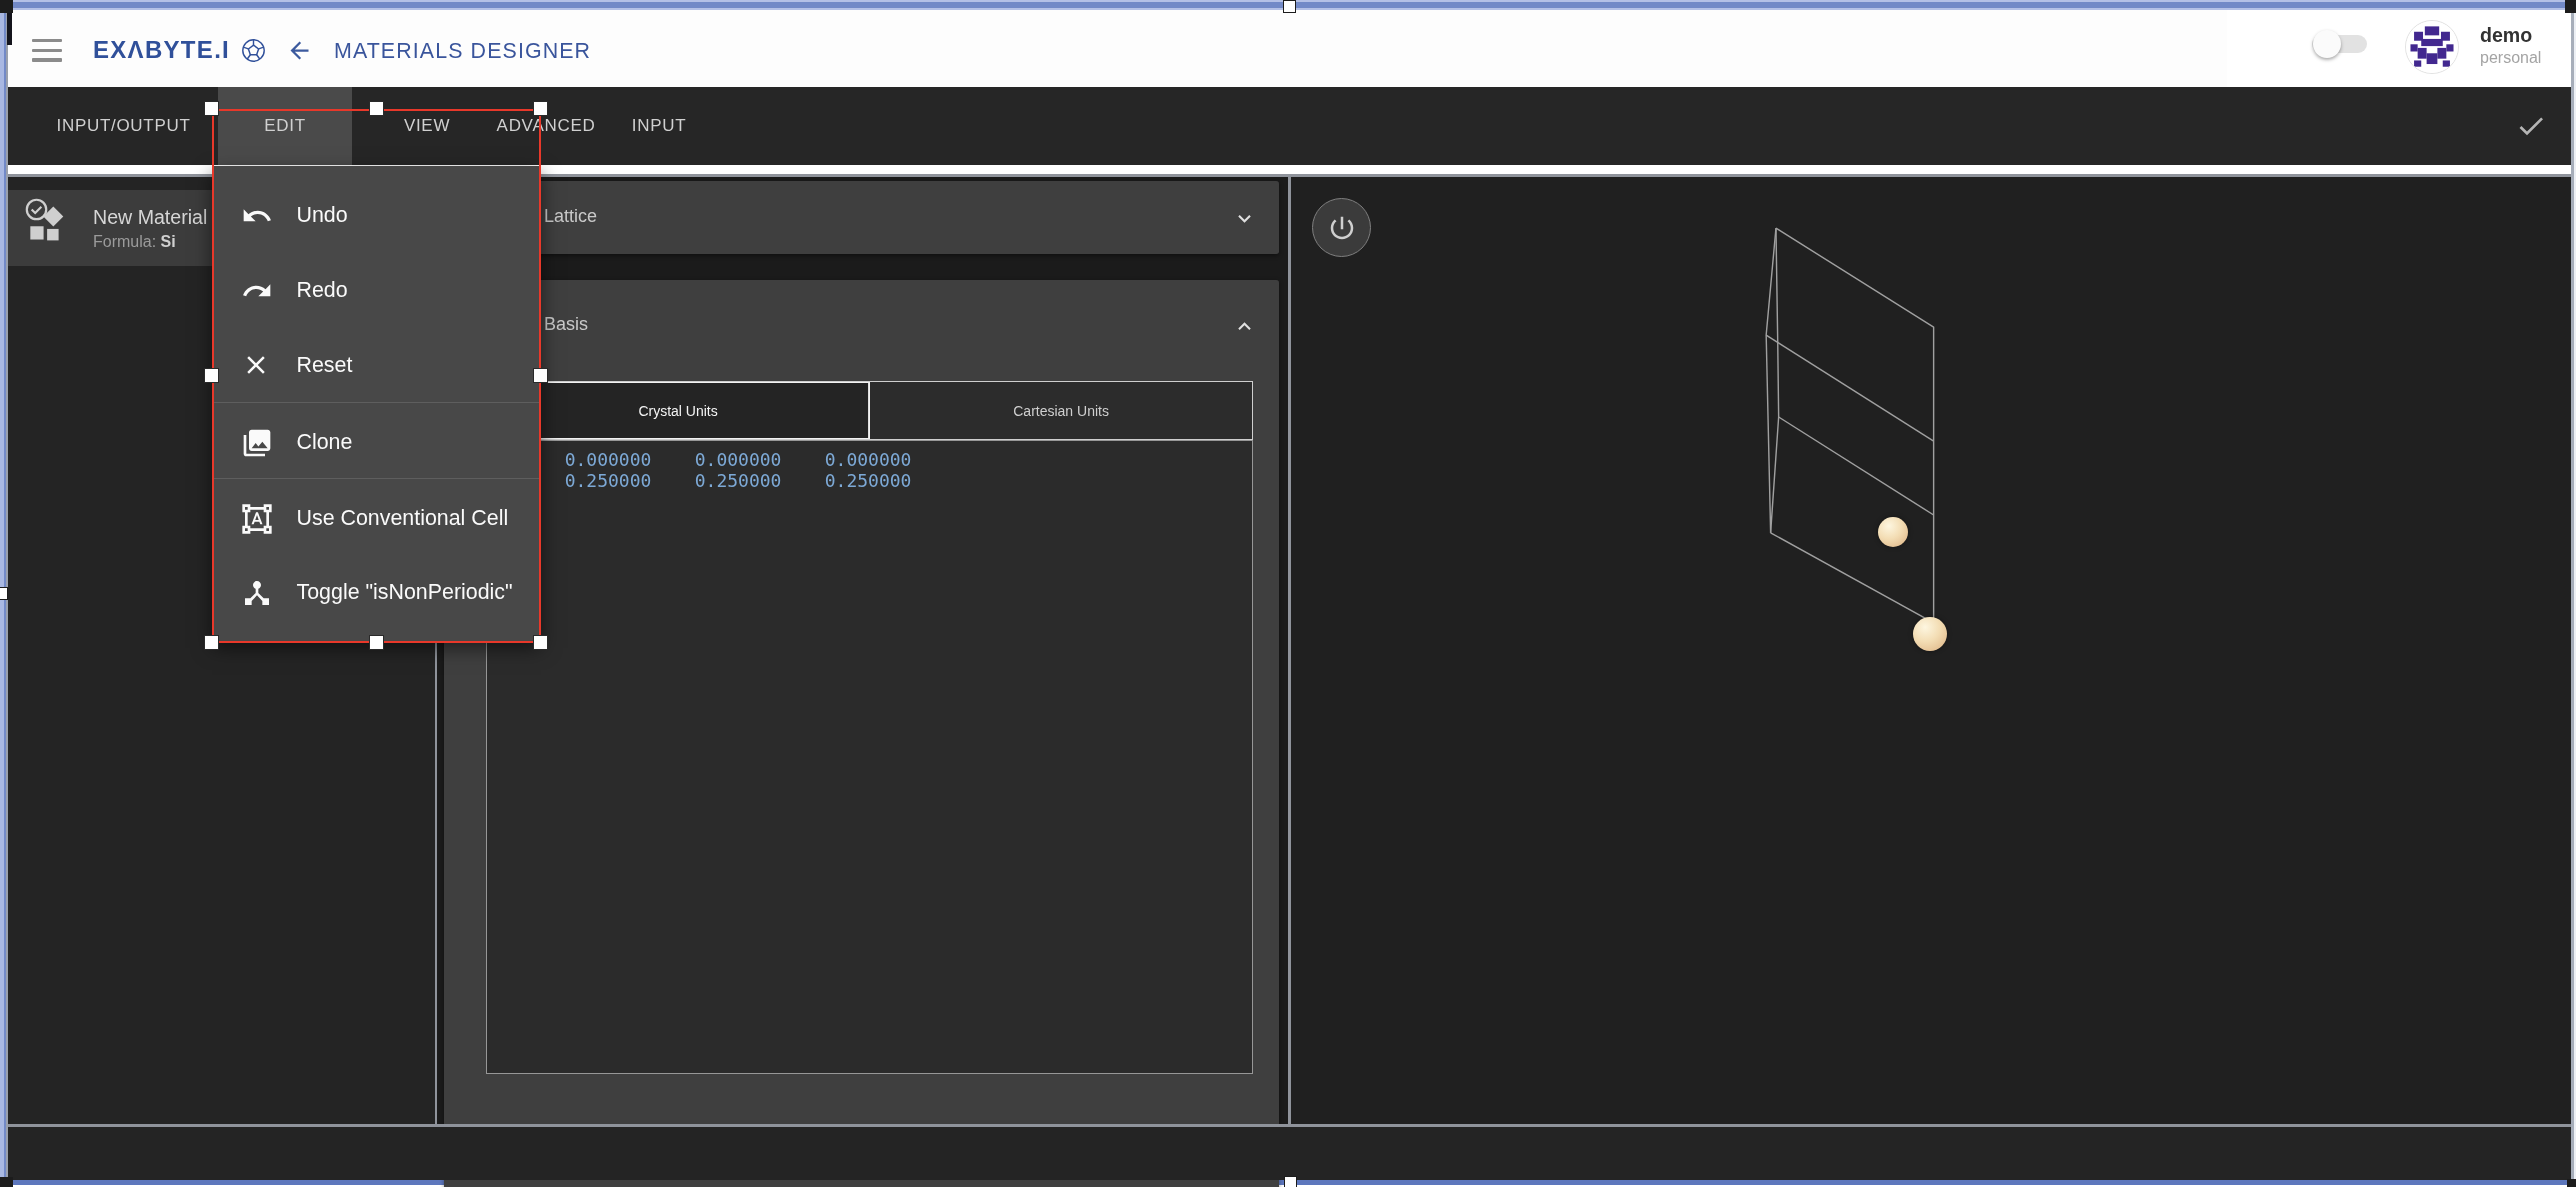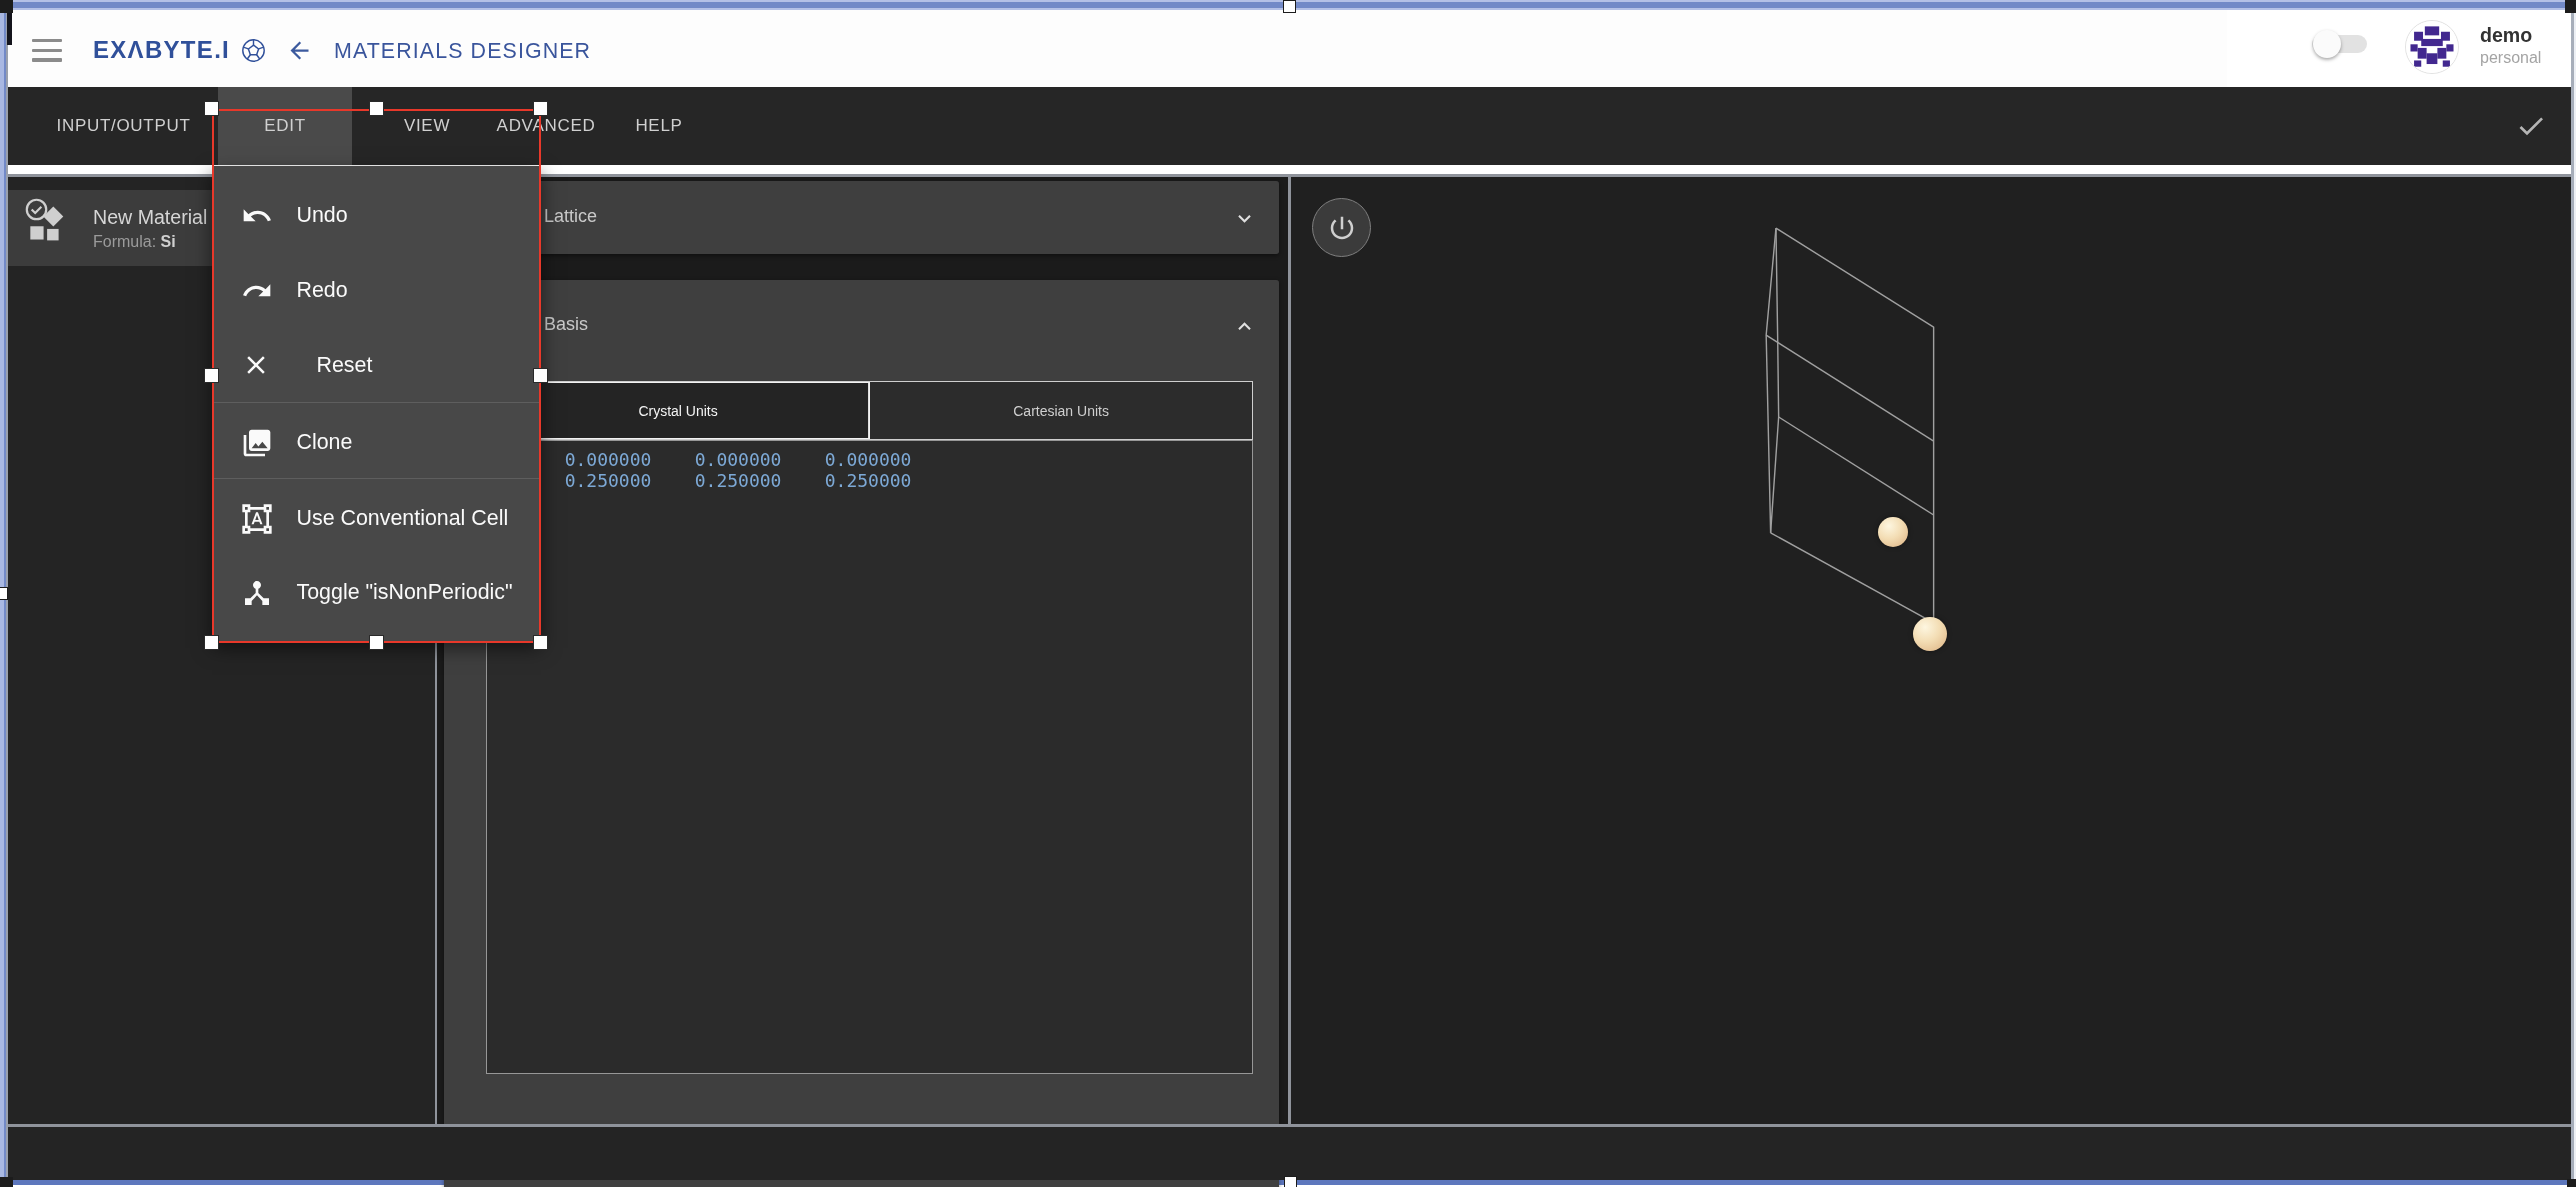--- a/index.html
+++ b/index.html
@@ -156,21 +156,21 @@
   </div>
   <span class="abs user-name" style="left:2472px;top:14.2px;">demo</span>
   <span class="abs user-type" style="left:2472px;top:39px;">personal</span>
 </div>
 
 <div class="abs menubar">
   <div class="mb-item" style="left:40px;width:151px;">INPUT/OUTPUT</div>
   <div class="mb-item active" style="left:210px;width:134px;">EDIT</div>
   <div class="mb-item" style="left:370px;width:98px;">VIEW</div>
   <div class="mb-item" style="left:474px;width:128px;">ADVANCED</div>
-  <div class="mb-item" style="left:611px;width:80px;">HELP</div>
+  <div class="mb-item" style="left:611px;width:80px;">INPUT</div>
   <span class="abs" style="left:2507px;top:23px;color:#b5b5b5;">
     <svg width="32" height="32" viewBox="0 0 24 24" fill="currentColor">
       <path d="M9 16.17L4.83 12l-1.42 1.41L9 19 21 7l-1.41-1.41z"></path>
     </svg>
   </span>
 </div>
 <div class="abs hdivider" style="left:8px;top:174px;width:2563px;height:2.7px;"></div>
 
 <div class="abs sidebar">
   <div class="side-item">
@@ -253,21 +253,21 @@
     <span class="lbl">Undo</span>
   </div>
   <div class="mi" style="top:87px;">
     <span class="ico">
       <svg width="32" height="32" viewBox="0 0 24 24" fill="currentColor">
         <path d="M18.4 10.6C16.55 8.99 14.15 8 11.5 8c-4.65 0-8.58 3.03-9.96 7.22L3.9 16c1.05-3.19 4.05-5.5 7.6-5.5 1.95 0 3.73.72 5.12 1.88L13 16h9V7l-3.6 3.6z"></path>
       </svg>
     </span>
     <span class="lbl">Redo</span>
   </div>
-  <div class="mi" style="top:162px;gap:20px;">
+  <div class="mi" style="top:162px;">
     <span class="ico">
       <svg width="30" height="30" viewBox="0 0 24 24" fill="currentColor">
         <path d="M19 6.41L17.59 5 12 10.59 6.41 5 5 6.41 10.59 12 5 17.59 6.41 19 12 13.41 17.59 19 19 17.59 13.41 12z"></path>
       </svg>
     </span>
     <span class="lbl">Reset</span>
   </div>
   <div class="mi-divider" style="top:236px;"></div>
   <div class="mi" style="top:239px;">
     <span class="ico">

